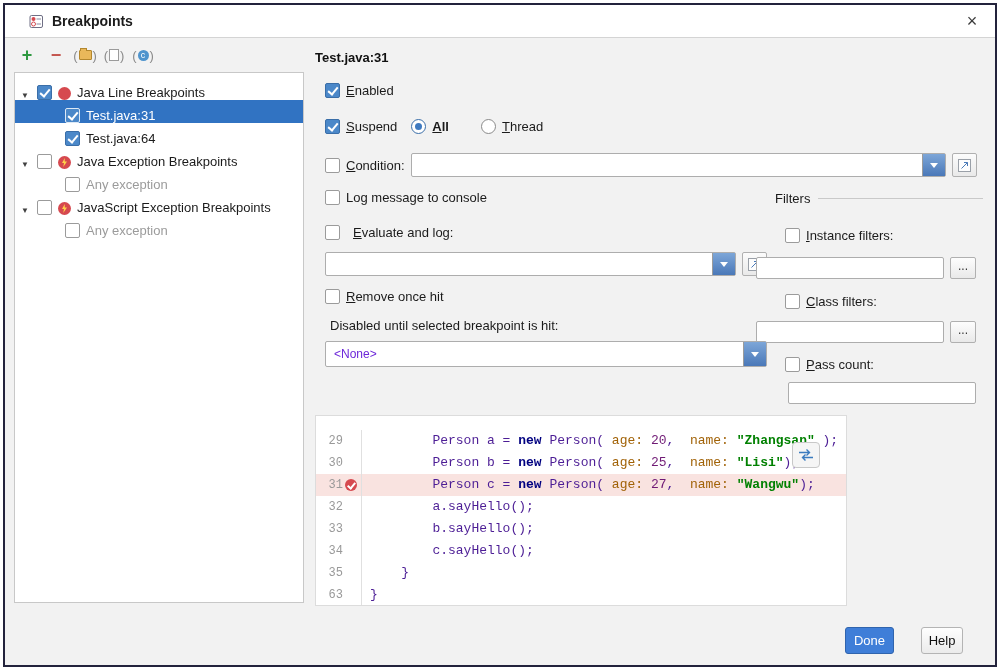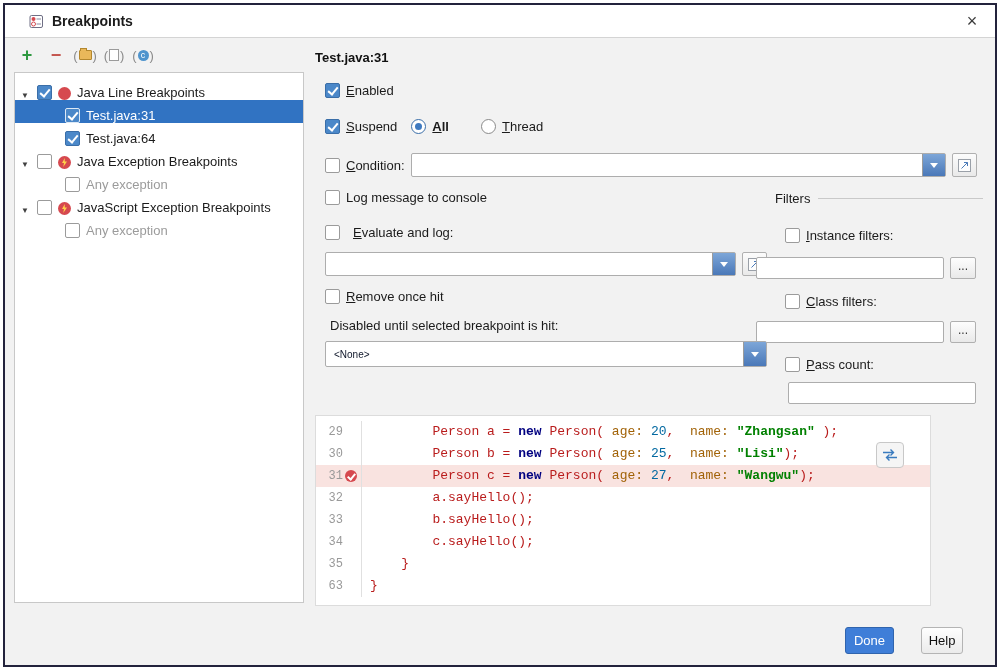--- a/index.html
+++ b/index.html
@@ -82,49 +82,49 @@
   #filters-hdr .hline{flex:1;border-top:1px solid #c9c9c9;height:0;}
   #row-instance{left:780px;top:223px;}
   #row-instance-field{left:785px;top:252px;width:186px;}
   #row-class{left:780px;top:289px;}
   #row-class-field{left:785px;top:316px;width:186px;}
   #row-pass{left:780px;top:352px;}
   #row-pass-field{left:785px;top:377px;width:186px;}
 
   
   .combo{flex:1;height:24px;background:#fff;border:1px solid #adadad;border-radius:2px;display:flex;align-items:stretch;box-sizing:border-box;}
-  .combo .cval{flex:1;display:flex;align-items:center;padding:0 8px;font-size:10px;color:#0f172a;white-space:nowrap;overflow:hidden;}
+  .combo .cval{flex:1;display:flex;align-items:center;padding:0 8px;font-size:12px;color:#6d28d9;white-space:nowrap;overflow:hidden;}
   .combo .carrow{width:22px;flex:0 0 22px;background:linear-gradient(#7da6d8,#4a78b8);border-left:1px solid #9b9b9b;
     display:flex;align-items:center;justify-content:center;}
   .combo .carrow::after{content:"";border:4px solid transparent;border-top:5px solid #fff;margin-top:5px;}
   .combo.big{height:26px;}
   .xbtn{width:25px;height:24px;flex:0 0 25px;border:1px solid #b0b0b0;border-radius:2px;
     background:linear-gradient(#fcfcfc,#e9e9e9);display:flex;align-items:center;justify-content:center;padding:0;}
   .tf{flex:1;height:22px;border:1px solid #adadad;border-radius:2px;background:#fff;box-sizing:border-box;
     font-family:"Liberation Sans",sans-serif;font-size:13px;padding:0 5px;}
   .bbtn{width:26px;height:22px;flex:0 0 26px;border:1px solid #b0b0b0;border-radius:2px;
     background:linear-gradient(#fdfdfd,#e9e9e9);font-size:12px;display:flex;align-items:center;justify-content:center;
     color:#333;padding:0 0 4px 0;}
 
   
-  .codepanel{position:absolute;left:310px;top:410px;width:616px;height:191px;background:#ffffff;
-    border:1px solid #dcdcdc;box-sizing:border-box;overflow:hidden;padding-top:5px;}
+  .codepanel{position:absolute;left:310px;top:410px;width:532px;height:191px;background:#ffffff;
+    border:1px solid #dcdcdc;box-sizing:border-box;overflow:hidden;padding-top:14px;}
   .code-line{display:flex;align-items:stretch;height:22px;}
   .code-line.hl{background:#f9e3e0;}
   .gut{width:46px;flex:0 0 46px;border-right:1px solid #e0e0e0;display:flex;align-items:center;
     justify-content:flex-end;padding-right:2px;box-sizing:border-box;}
   .gut .num{font-family:"Liberation Mono",monospace;font-size:12px;color:#999;}
   .gut .bslot{width:16px;height:13px;display:flex;align-items:center;justify-content:center;}
   .bp-verified{width:12px;height:12px;border-radius:50%;background:#d6494f;position:relative;display:inline-block;}
   .bp-verified::after{content:"";position:absolute;left:4px;top:2px;width:3px;height:6px;
     border:solid #fff;border-width:0 2px 2px 0;transform:rotate(40deg);}
   .ctext{white-space:pre;font-family:"Liberation Mono",monospace;font-size:13px;line-height:22px;padding-left:8px;}
-  .c-p{color:#b91c1c;margin-top:36px;}
+  .c-p{color:#4c1d95;margin-top:36px;}
   .c-k{color:#000080;font-weight:700;}
-  .c-n{color:#0369a1;}
+  .c-n{color:#701a75;}
   .c-s{color:#008000;font-weight:700;}
   .c-h{color:#a16207;}
   .fbtn{position:absolute;right:26px;top:26px;width:28px;height:26px;background:#f5f5f5;
     border:1px solid #c8c8c8;border-radius:4px;display:flex;align-items:center;justify-content:center;padding:0;}
 
   
   .bp-icon{width:13px;height:13px;flex:0 0 13px;border-radius:50%;background:#d6494f;position:relative;display:inline-block;}
   .bp-icon.exc::after{content:"";position:absolute;left:4px;top:2px;width:5px;height:9px;background:#ffd24a;
     clip-path:polygon(55% 0,0 55%,40% 55%,25% 100%,100% 38%,55% 38%);}
 

